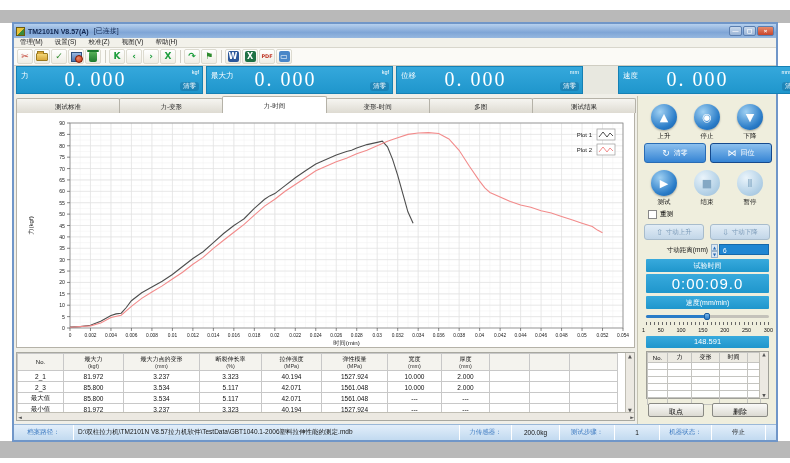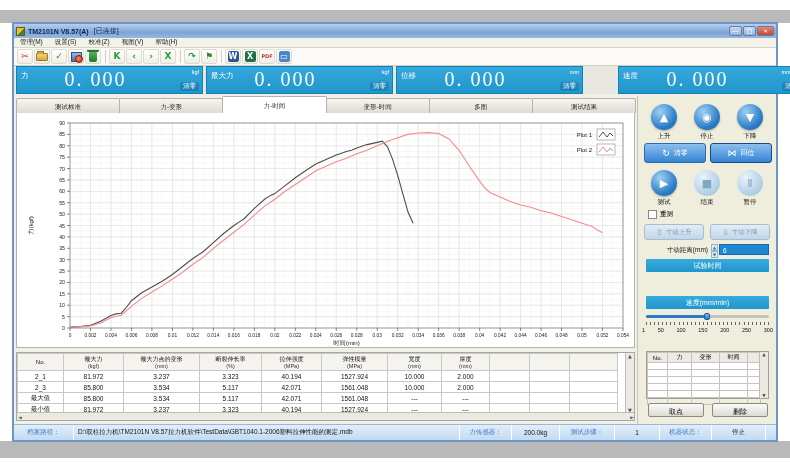--- a/index.html
+++ b/index.html
@@ -691,20 +691,21 @@
     </button>
 
     <span class="dist-label" style="left:8px;top:150px;width:62px;text-align:right;display:inline-block;">寸动距离(mm)</span>
     <span class="spinner" style="left:73px;top:148px;">
       <span>▲</span>
       <span>▼</span>
     </span>
     <span class="dist-field" style="left:81px;top:148px;width:50px;">6</span>
 
     <div class="banner small" style="top:163px;">试验时间</div>
+    <div class="banner time" style="top:178px;">0:00:09.0</div>
     <div class="banner small" style="top:200px;">速度(mm/min)</div>
 
     <div class="slider" style="top:217px;">
       <div class="track"></div>
       <div class="fill" id="slider-fill" style="width: 49.3615%;"></div>
       <div class="thumb" id="slider-thumb" style="left: calc(49.3615% - 3px);"></div>
     </div>
     <div class="ruler" id="ruler" style="top:226px;">
         <i></i>
         <i></i>
@@ -741,20 +742,21 @@
     <div class="slider-labels" id="slider-labels" style="top:231px;">
         <span>1</span>
         <span>50</span>
         <span>100</span>
         <span>150</span>
         <span>200</span>
         <span>250</span>
         <span>300</span>
       </div>
 
+    <div class="banner val" style="top:240px;">148.591</div>
 
     <div class="ptable" style="top:255px;height:48px;">
       <table id="points-table">
           <colgroup>
             <col style="width: 20px;">
             <col style="width: 24px;">
             <col style="width: 28px;">
             <col style="width: 28px;">
             <col style="width: 13px;">
           </colgroup>

